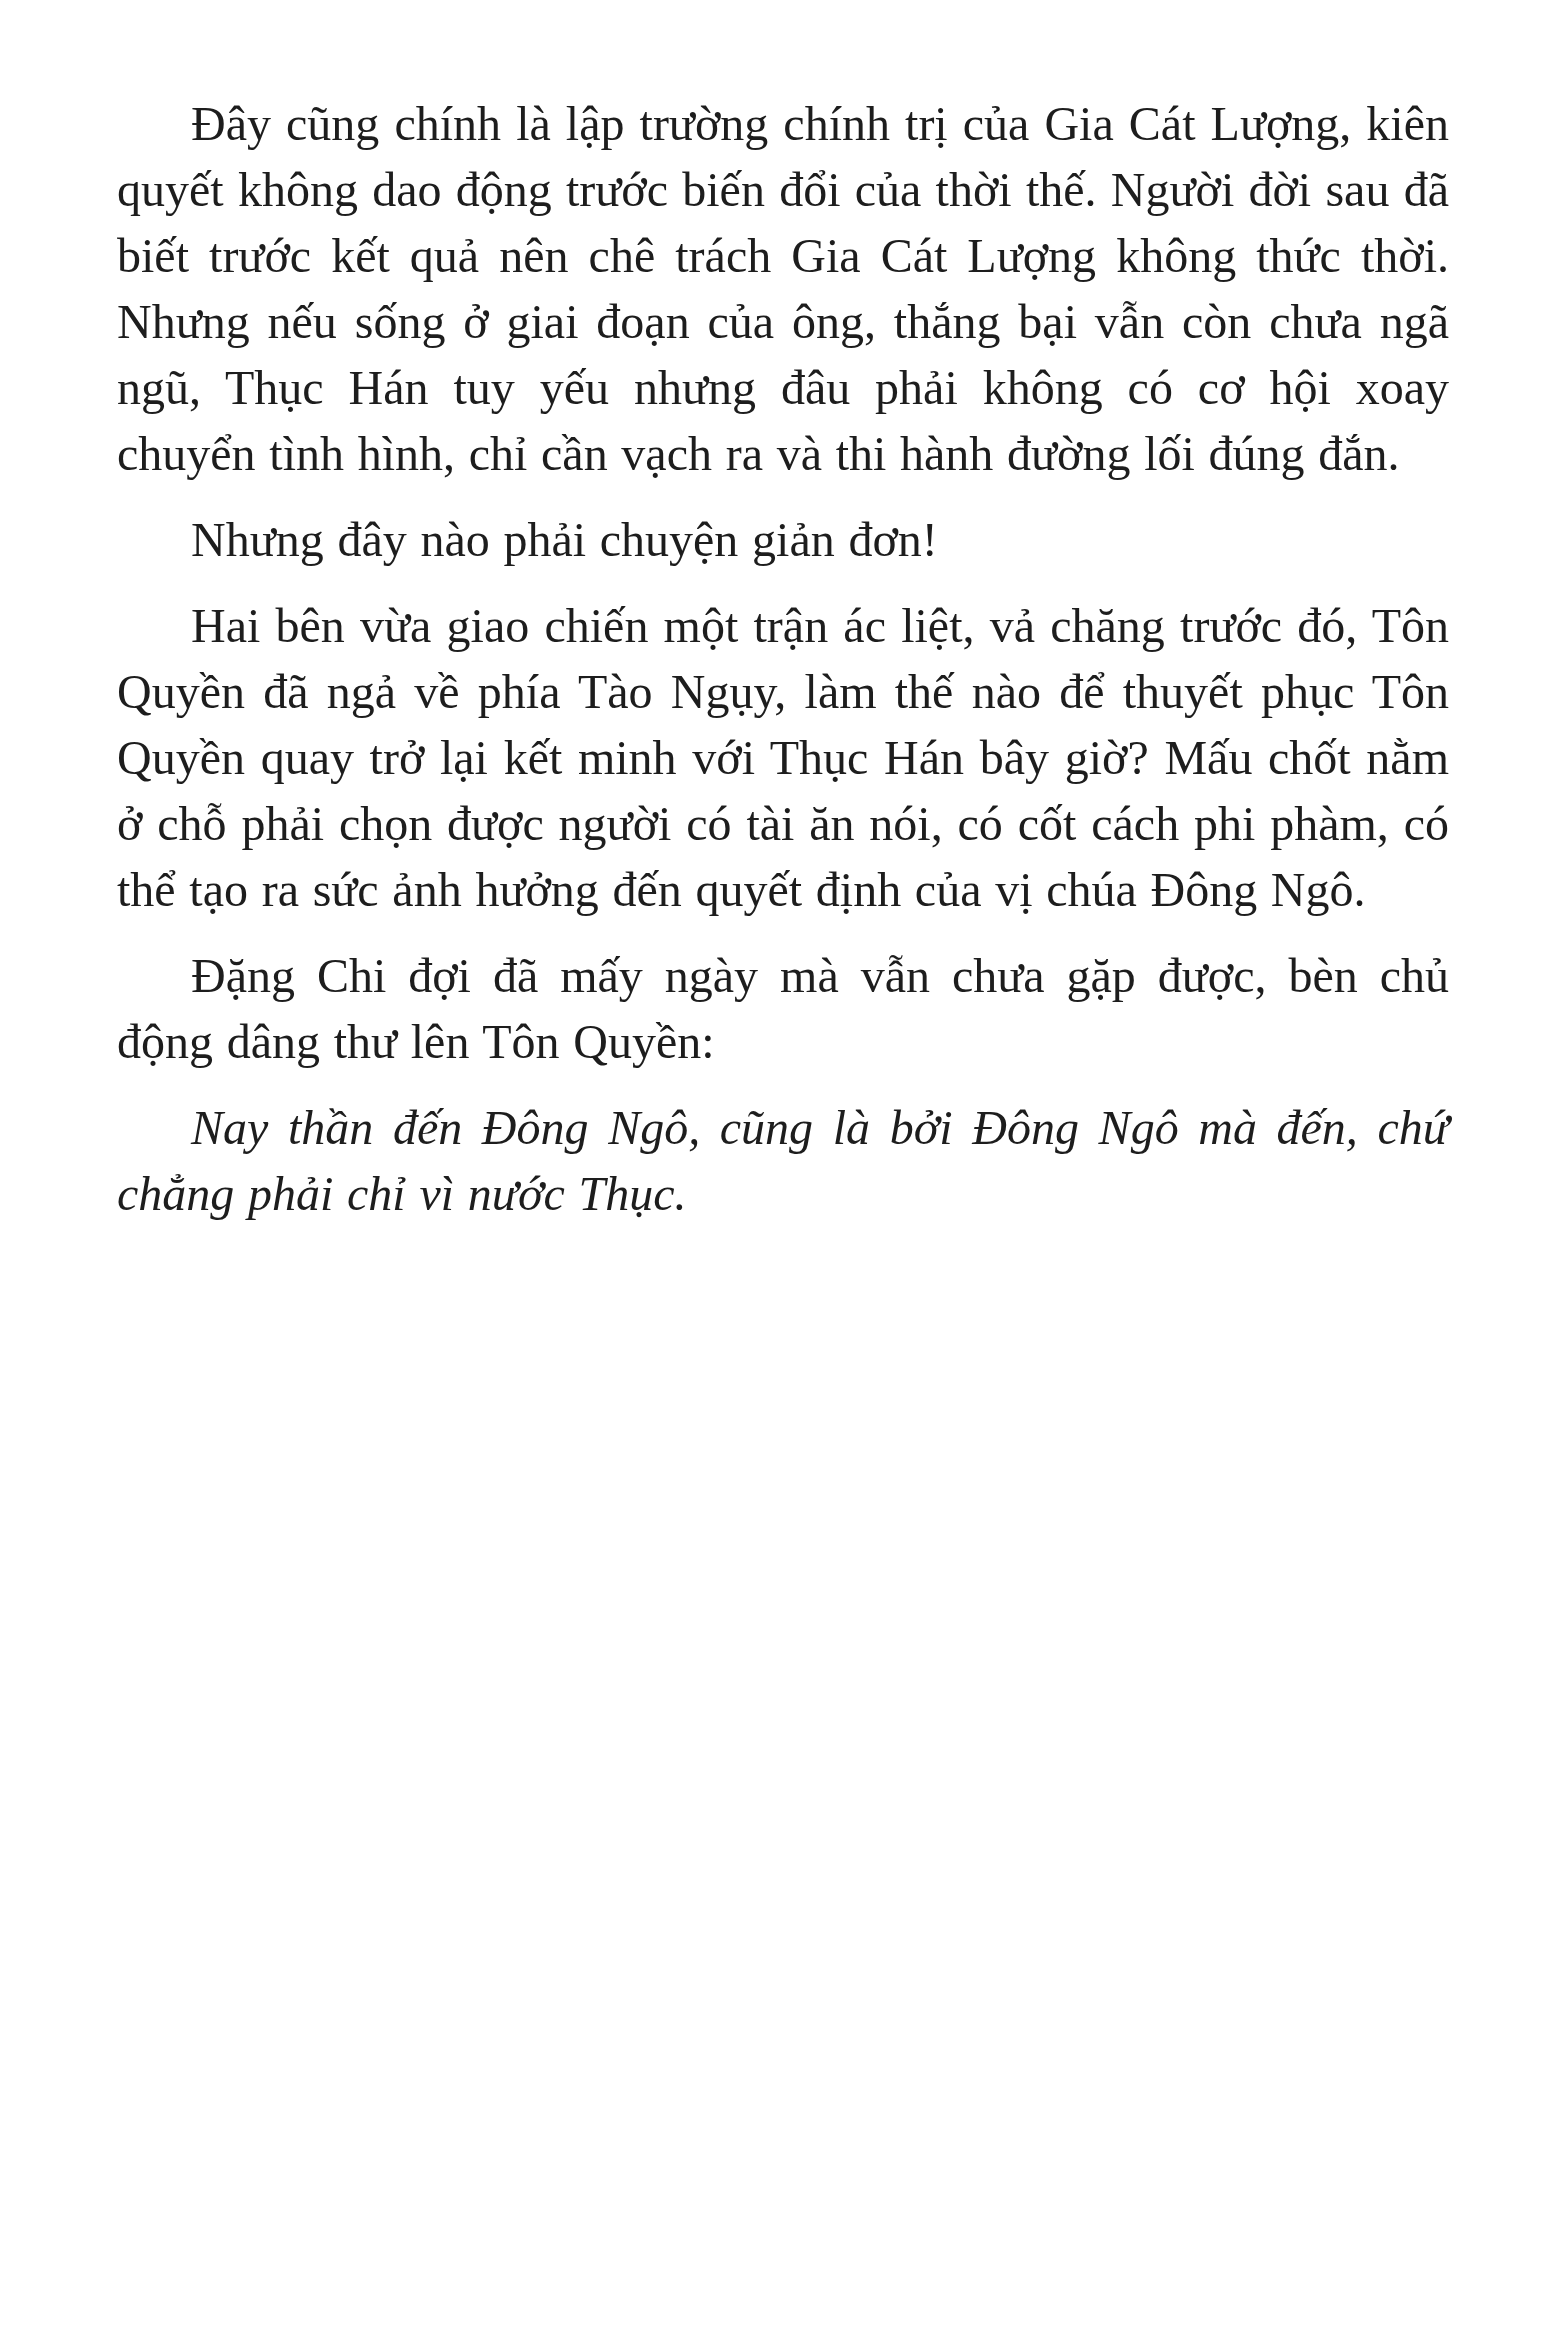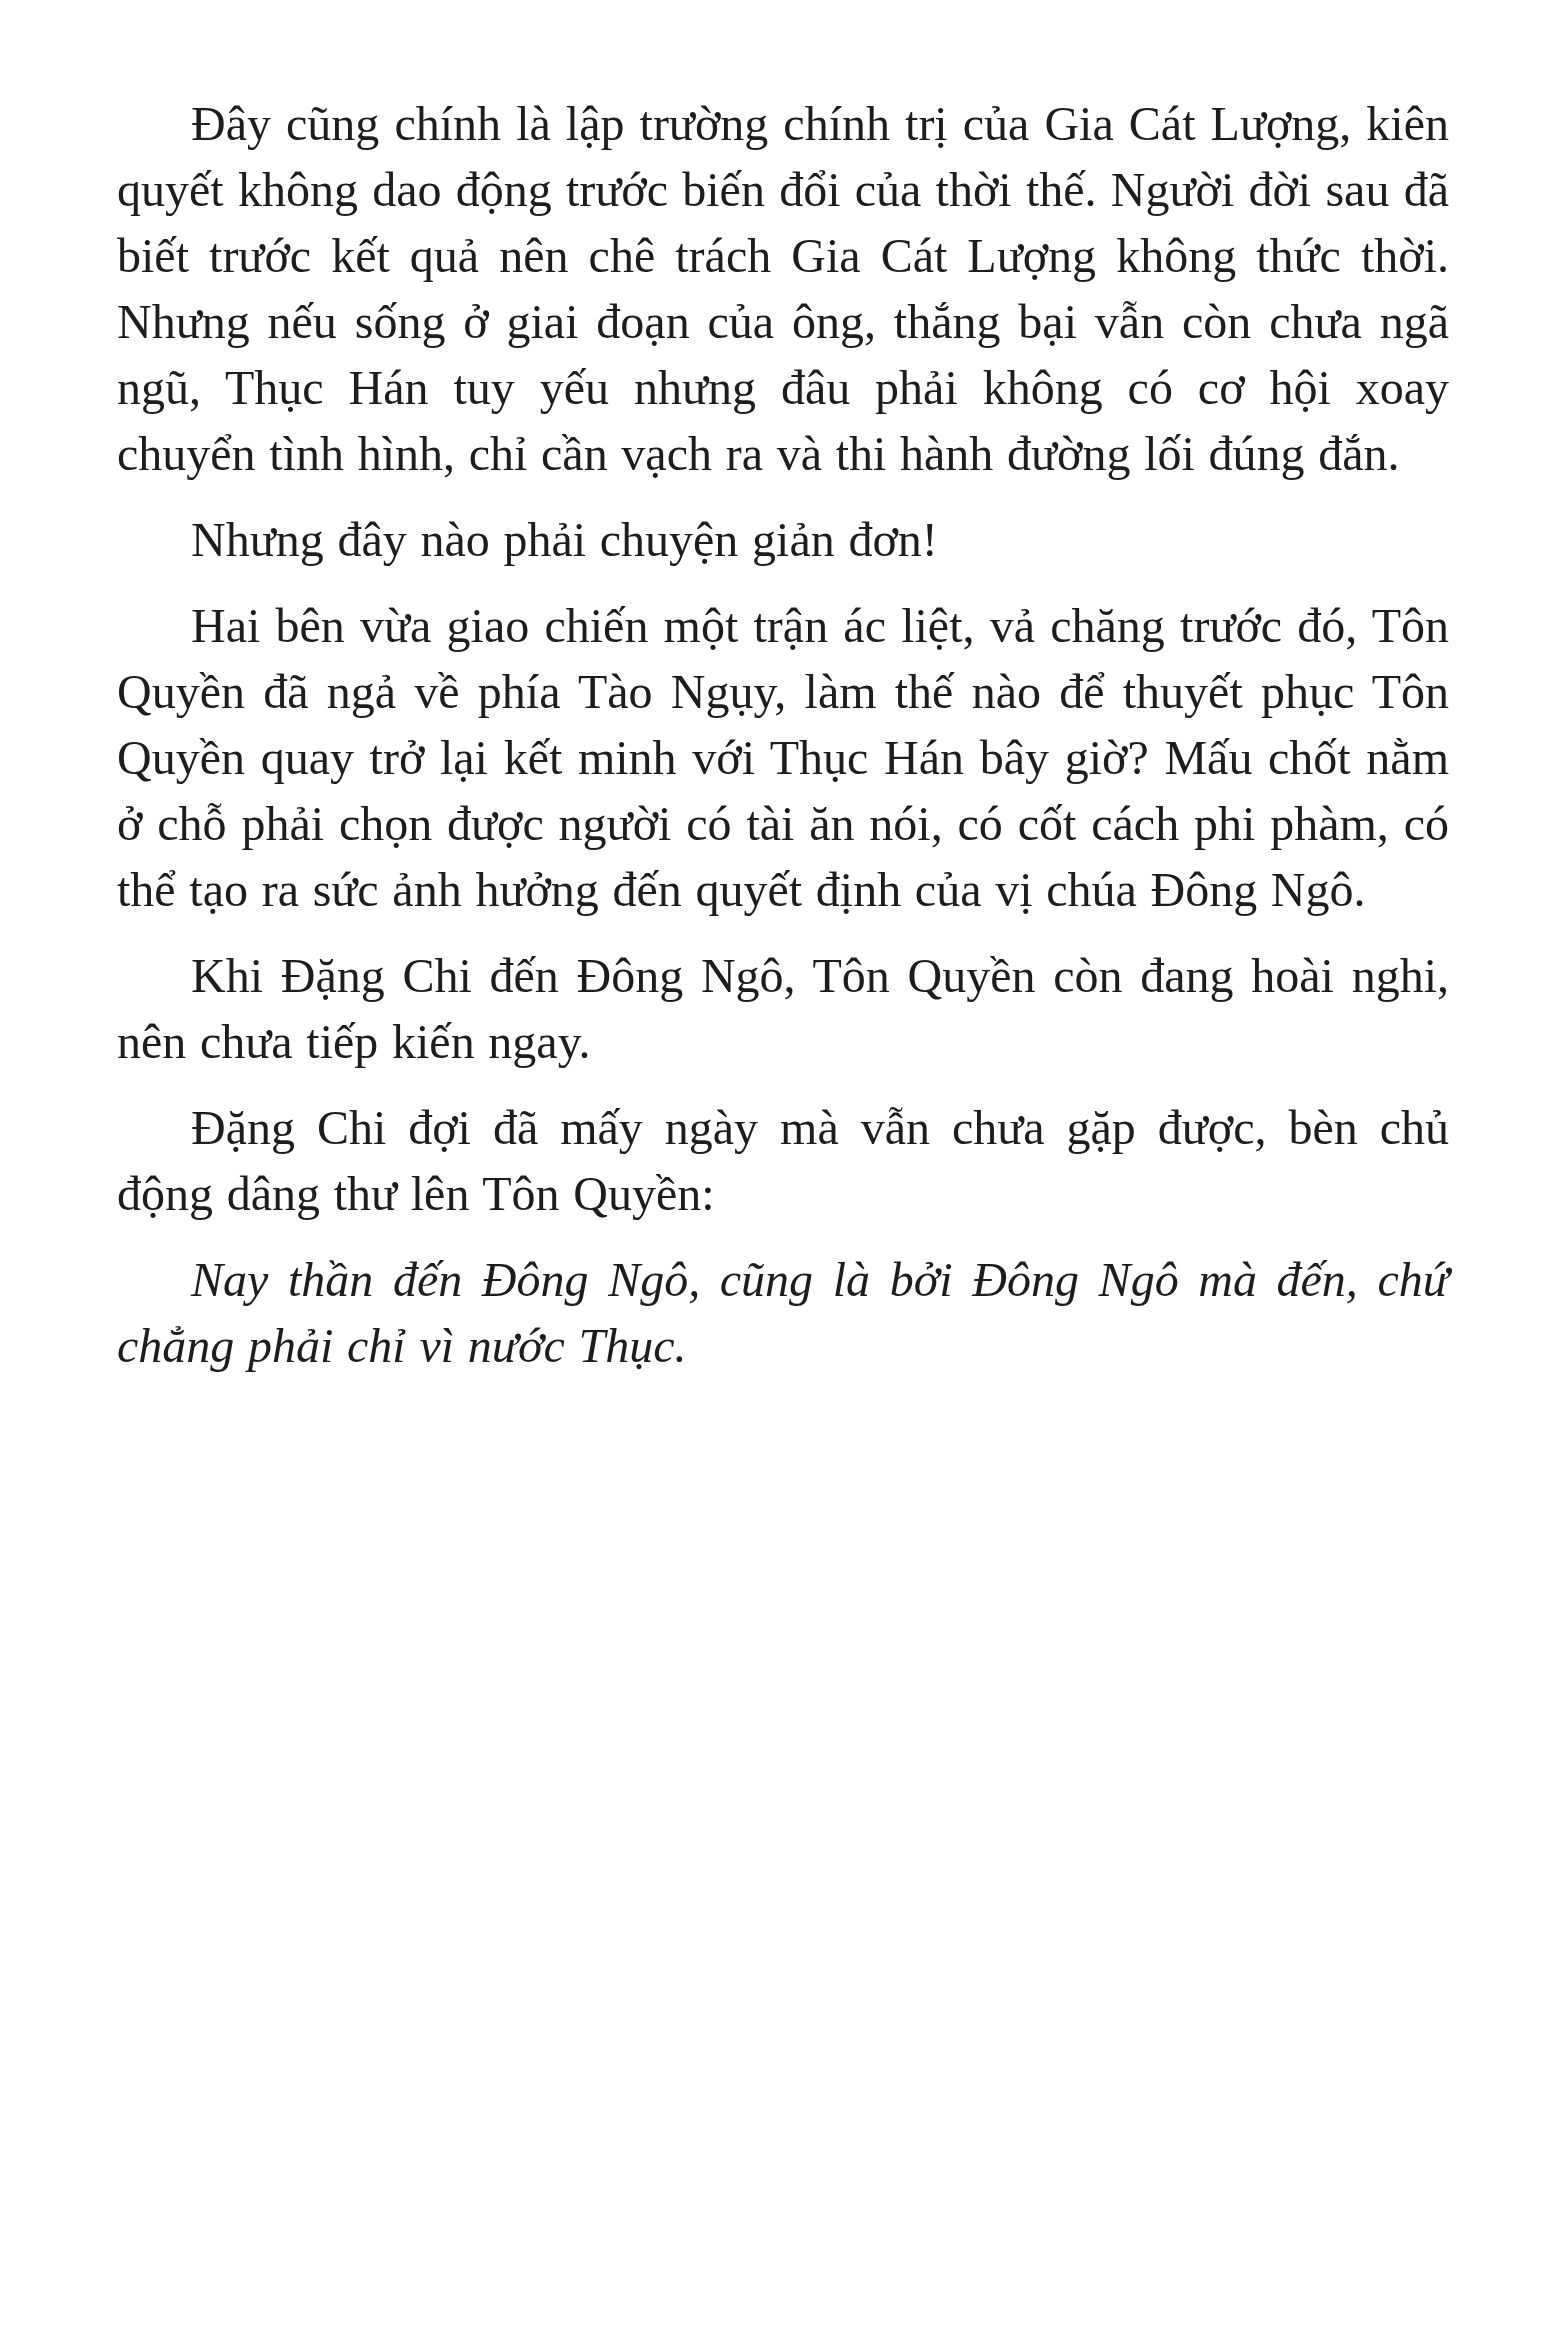--- a/index.html
+++ b/index.html
@@ -64,21 +64,20 @@
 </style>
 </head>
 <body>
 
 <div class="page">
 
   <div class="text-block">
     <p class="para">Đây cũng chính là lập trường chính trị của Gia Cát Lượng, kiên quyết không dao động trước biến đổi của thời thế. Người đời sau đã biết trước kết quả nên chê trách Gia Cát Lượng không thức thời. Nhưng nếu sống ở giai đoạn của ông, thắng bại vẫn còn chưa ngã ngũ, Thục Hán tuy yếu nhưng đâu phải không có cơ hội xoay chuyển tình hình, chỉ cần vạch ra và thi hành đường lối đúng đắn.</p>
     <p class="para">Nhưng đây nào phải chuyện giản đơn!</p>
     <p class="para">Hai bên vừa giao chiến một trận ác liệt, vả chăng trước đó, Tôn Quyền đã ngả về phía Tào Ngụy, làm thế nào để thuyết phục Tôn Quyền quay trở lại kết minh với Thục Hán bây giờ? Mấu chốt nằm ở chỗ phải chọn được người có tài ăn nói, có cốt cách phi phàm, có thể tạo ra sức ảnh hưởng đến quyết định của vị chúa Đông Ngô.</p>
-    <p class="para">Khi Đặng Chi đến Đông Ngô, Tôn Quyền còn đang hoài nghi, nên chưa tiếp kiến ngay.</p>
     <p class="para">Đặng Chi đợi đã mấy ngày mà vẫn chưa gặp được, bèn chủ động dâng thư lên Tôn Quyền:</p>
     <p class="para quote">Nay thần đến Đông Ngô, cũng là bởi Đông Ngô mà đến, chứ chẳng phải chỉ vì nước Thục.</p>
   </div>
 
   <div class="footer">
     <span class="page-num">12</span>
     <span class="footer-divider"></span>
     <span class="footer-title">MƯU LƯỢC GIA CÁT LƯỢNG</span>
   </div>
 

